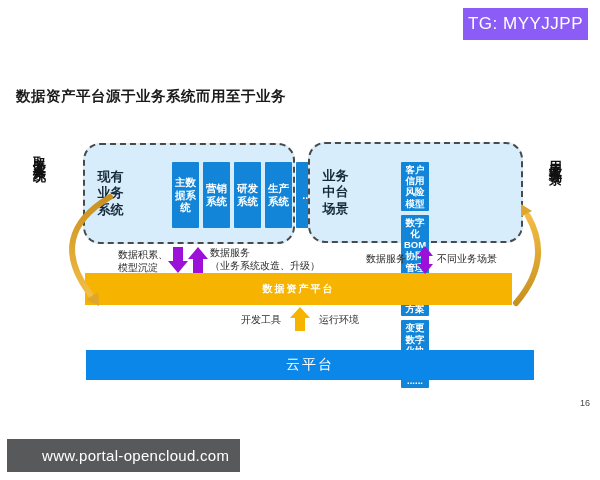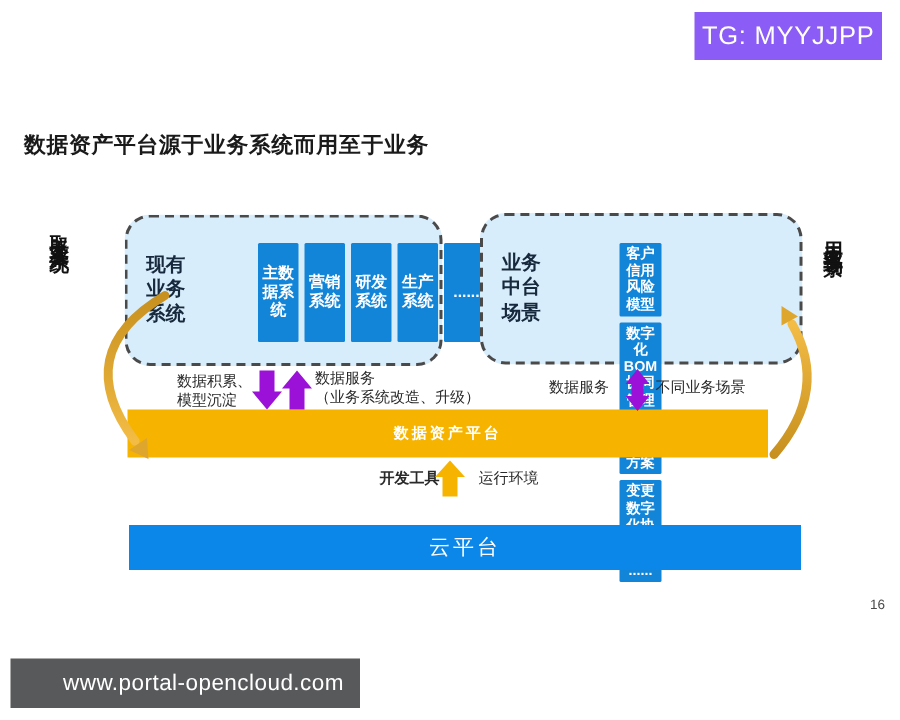--- a/index.html
+++ b/index.html
@@ -19,21 +19,21 @@
   .vlabel {
     position: absolute; writing-mode: vertical-rl; text-orientation: upright;
     font-weight: bold; font-size: 13px; color: #111; letter-spacing: 2px; line-height: 1;
   }
   .vlabel.left { left: 33px; top: 146px; }
   .vlabel.right { left: 549px; top: 150px; }
   .group-box {
     position: absolute; background: #D8EDFB; border: 2px dashed #4a4a4a; border-radius: 17px;
   }
   .group-box.src { left: 83px; top: 143px; width: 212px; height: 101px; }
-  .group-box.scene { left: 320px; top: 142px; width: 215px; height: 101px; padding-left: 41px; }
+  .group-box.scene { left: 308px; top: 142px; width: 215px; height: 101px; padding-left: 41px; }
   .group-label {
     position: absolute; left: 11px; top: 50%; transform: translateY(-50%);
     width: 29px; font-size: 13px; font-weight: bold; color: #17293c;
     line-height: 1.3; text-align: center;
   }
   .items { position: absolute; display: flex; gap: 4px; margin-left: 47px; }
   .group-box.src .items { left: 40px; top: 17px; height: 66px; }
   .group-box.scene .items { left: 44px; top: 18px; height: 65px; flex-direction: column; }
   .item {
     background: #1285D8; color: #fff; font-weight: bold; text-align: center;
@@ -43,21 +43,21 @@
   .group-box.src .item { width: 27px; font-size: 10.5px; }
   .group-box.src .item:last-child { width: 30px; }
   .group-box.scene .item { width: 28px; font-size: 9.5px; line-height: 1.18; }
   .note {
     position: absolute; font-size: 10px; color: #2a2a2a; line-height: 1.3; white-space: pre-line;
   }
   .note.accumulate { left: 118px; top: 248px; }
   .note.service { left: 210px; top: 246px; }
   .note.service-r { left: 366px; top: 252px; }
   .note.scenes { left: 437px; top: 252px; }
-  .note.dev { left: 253px; top: 313px; font-weight: bold; }
+  .note.dev { left: 241px; top: 313px; }
   .note.run { left: 319px; top: 313px; }
   .bar {
     position: absolute; color: #fff; display: flex; align-items: center; justify-content: center;
     letter-spacing: 2px;
   }
   .bar.asset {
     left: 85px; top: 273px; width: 427px; height: 32px; background: #F6B400;
     font-size: 10px; font-weight: bold;
   }
   .bar.cloud {

